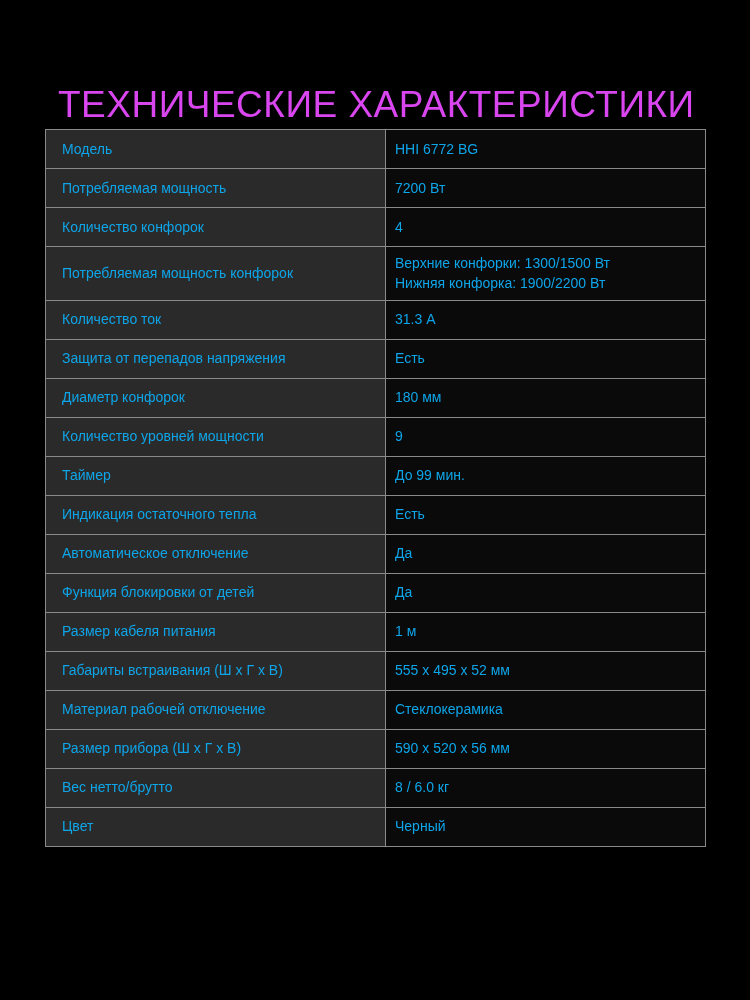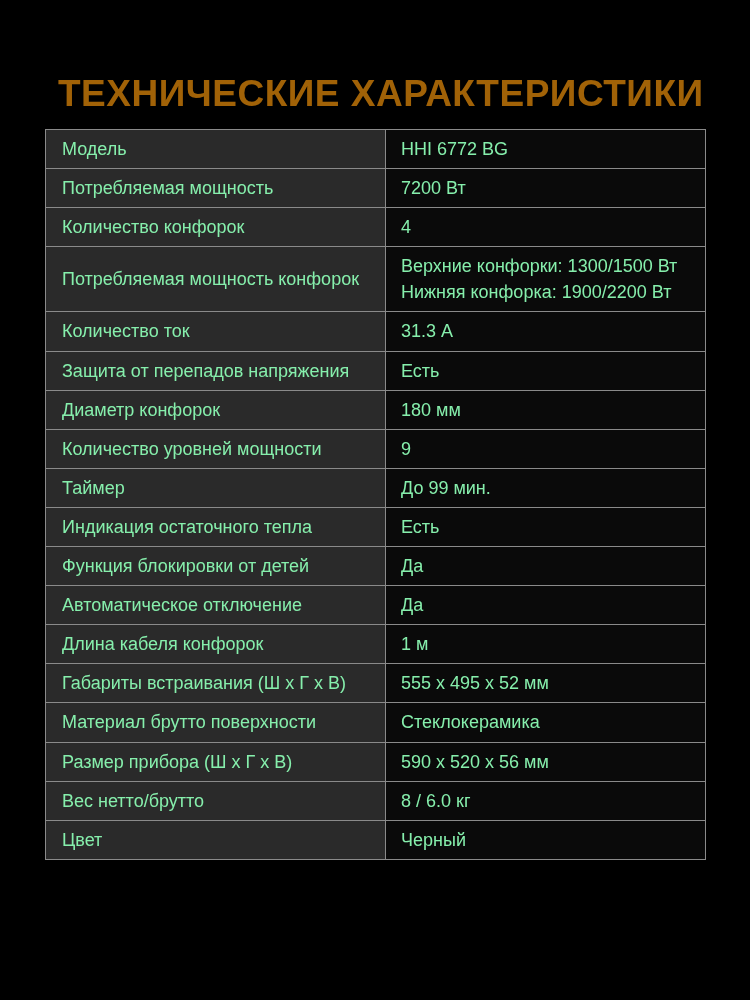--- a/index.html
+++ b/index.html
@@ -11,55 +11,55 @@
   .page {
     position: relative;
     width: 750px;
     height: 1000px;
     background: #000000;
     overflow: hidden;
   }
   .page-title {
     position: absolute;
     left: 58px;
-    top: 73px;
+    top: 84px;
     width: 650px;
     margin: 0;
-    color: #a16207;
+    color: #d946ef;
     font-size: 37px;
-    font-weight: bold;
+    font-weight: normal;
     letter-spacing: 0.5px;
     white-space: nowrap;
   }
   .spec-table {
     position: absolute;
     left: 45px;
     top: 129px;
     width: 660px;
     border-collapse: collapse;
     table-layout: fixed;
   }
   .spec-table td {
     border: 1px solid #8a8a8a;
-    color: #86efac;
-    font-size: 18px;
+    color: #0ea5e9;
+    font-size: 14px;
     line-height: 1.45;
     vertical-align: middle;
     height: 39px;
     box-sizing: border-box;
   }
   .cell-label {
     width: 340px;
     background: #2a2a2a;
     padding: 6px 14px 6px 16px;
   }
   .cell-value {
     width: 320px;
     background: #0a0a0a;
-    padding: 6px 14px 6px 15px;
+    padding: 6px 14px 6px 9px;
     white-space: pre-line;
   }
 </style>
 </head>
 <body>
 
 <div class="page">
   <h1 class="page-title">ТЕХНИЧЕСКИЕ ХАРАКТЕРИСТИКИ</h1>
 
   <table class="spec-table">
@@ -99,37 +99,37 @@
         </tr>
         <tr>
           <td class="cell-label">Таймер</td>
           <td class="cell-value">До 99 мин.</td>
         </tr>
         <tr>
           <td class="cell-label">Индикация остаточного тепла</td>
           <td class="cell-value">Есть</td>
         </tr>
         <tr>
+          <td class="cell-label">Автоматическое отключение</td>
+          <td class="cell-value">Да</td>
+        </tr>
+        <tr>
           <td class="cell-label">Функция блокировки от детей</td>
           <td class="cell-value">Да</td>
         </tr>
         <tr>
-          <td class="cell-label">Автоматическое отключение</td>
-          <td class="cell-value">Да</td>
-        </tr>
-        <tr>
-          <td class="cell-label">Длина кабеля конфорок</td>
+          <td class="cell-label">Размер кабеля питания</td>
           <td class="cell-value">1 м</td>
         </tr>
         <tr>
           <td class="cell-label">Габариты встраивания (Ш х Г х В)</td>
           <td class="cell-value">555 x 495 x 52 мм</td>
         </tr>
         <tr>
-          <td class="cell-label">Материал брутто поверхности</td>
+          <td class="cell-label">Материал рабочей отключение</td>
           <td class="cell-value">Стеклокерамика</td>
         </tr>
         <tr>
           <td class="cell-label">Размер прибора (Ш х Г х В)</td>
           <td class="cell-value">590 x 520 x 56 мм</td>
         </tr>
         <tr>
           <td class="cell-label">Вес нетто/брутто</td>
           <td class="cell-value">8 / 6.0 кг</td>
         </tr>

